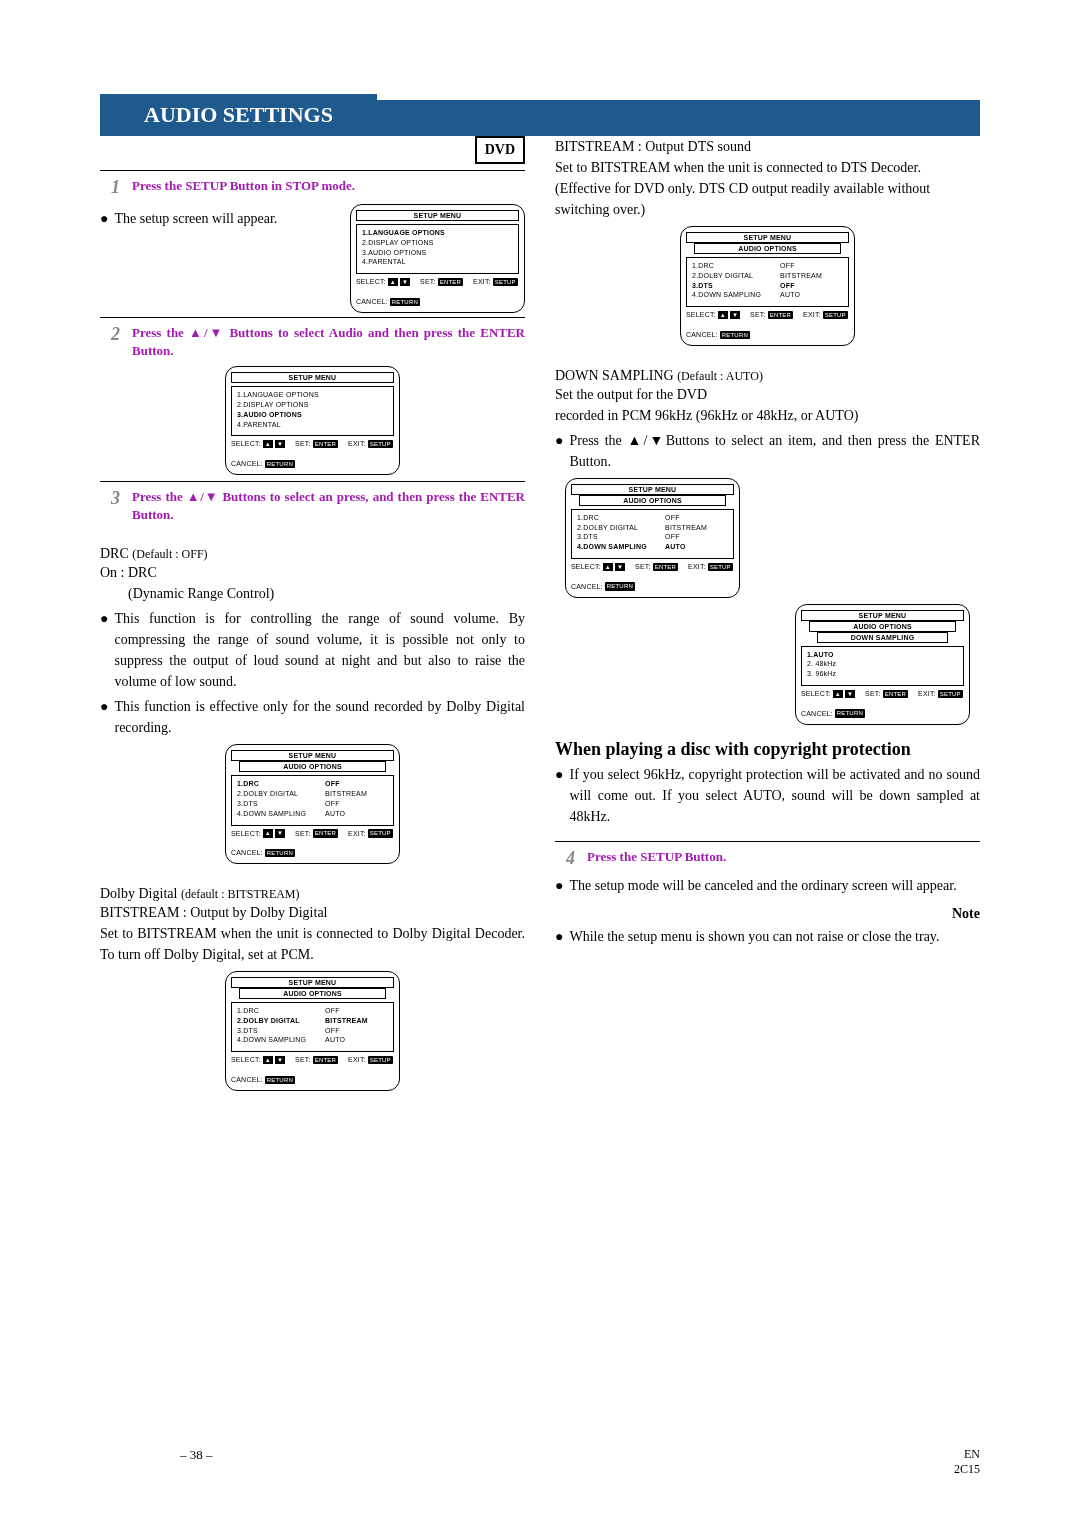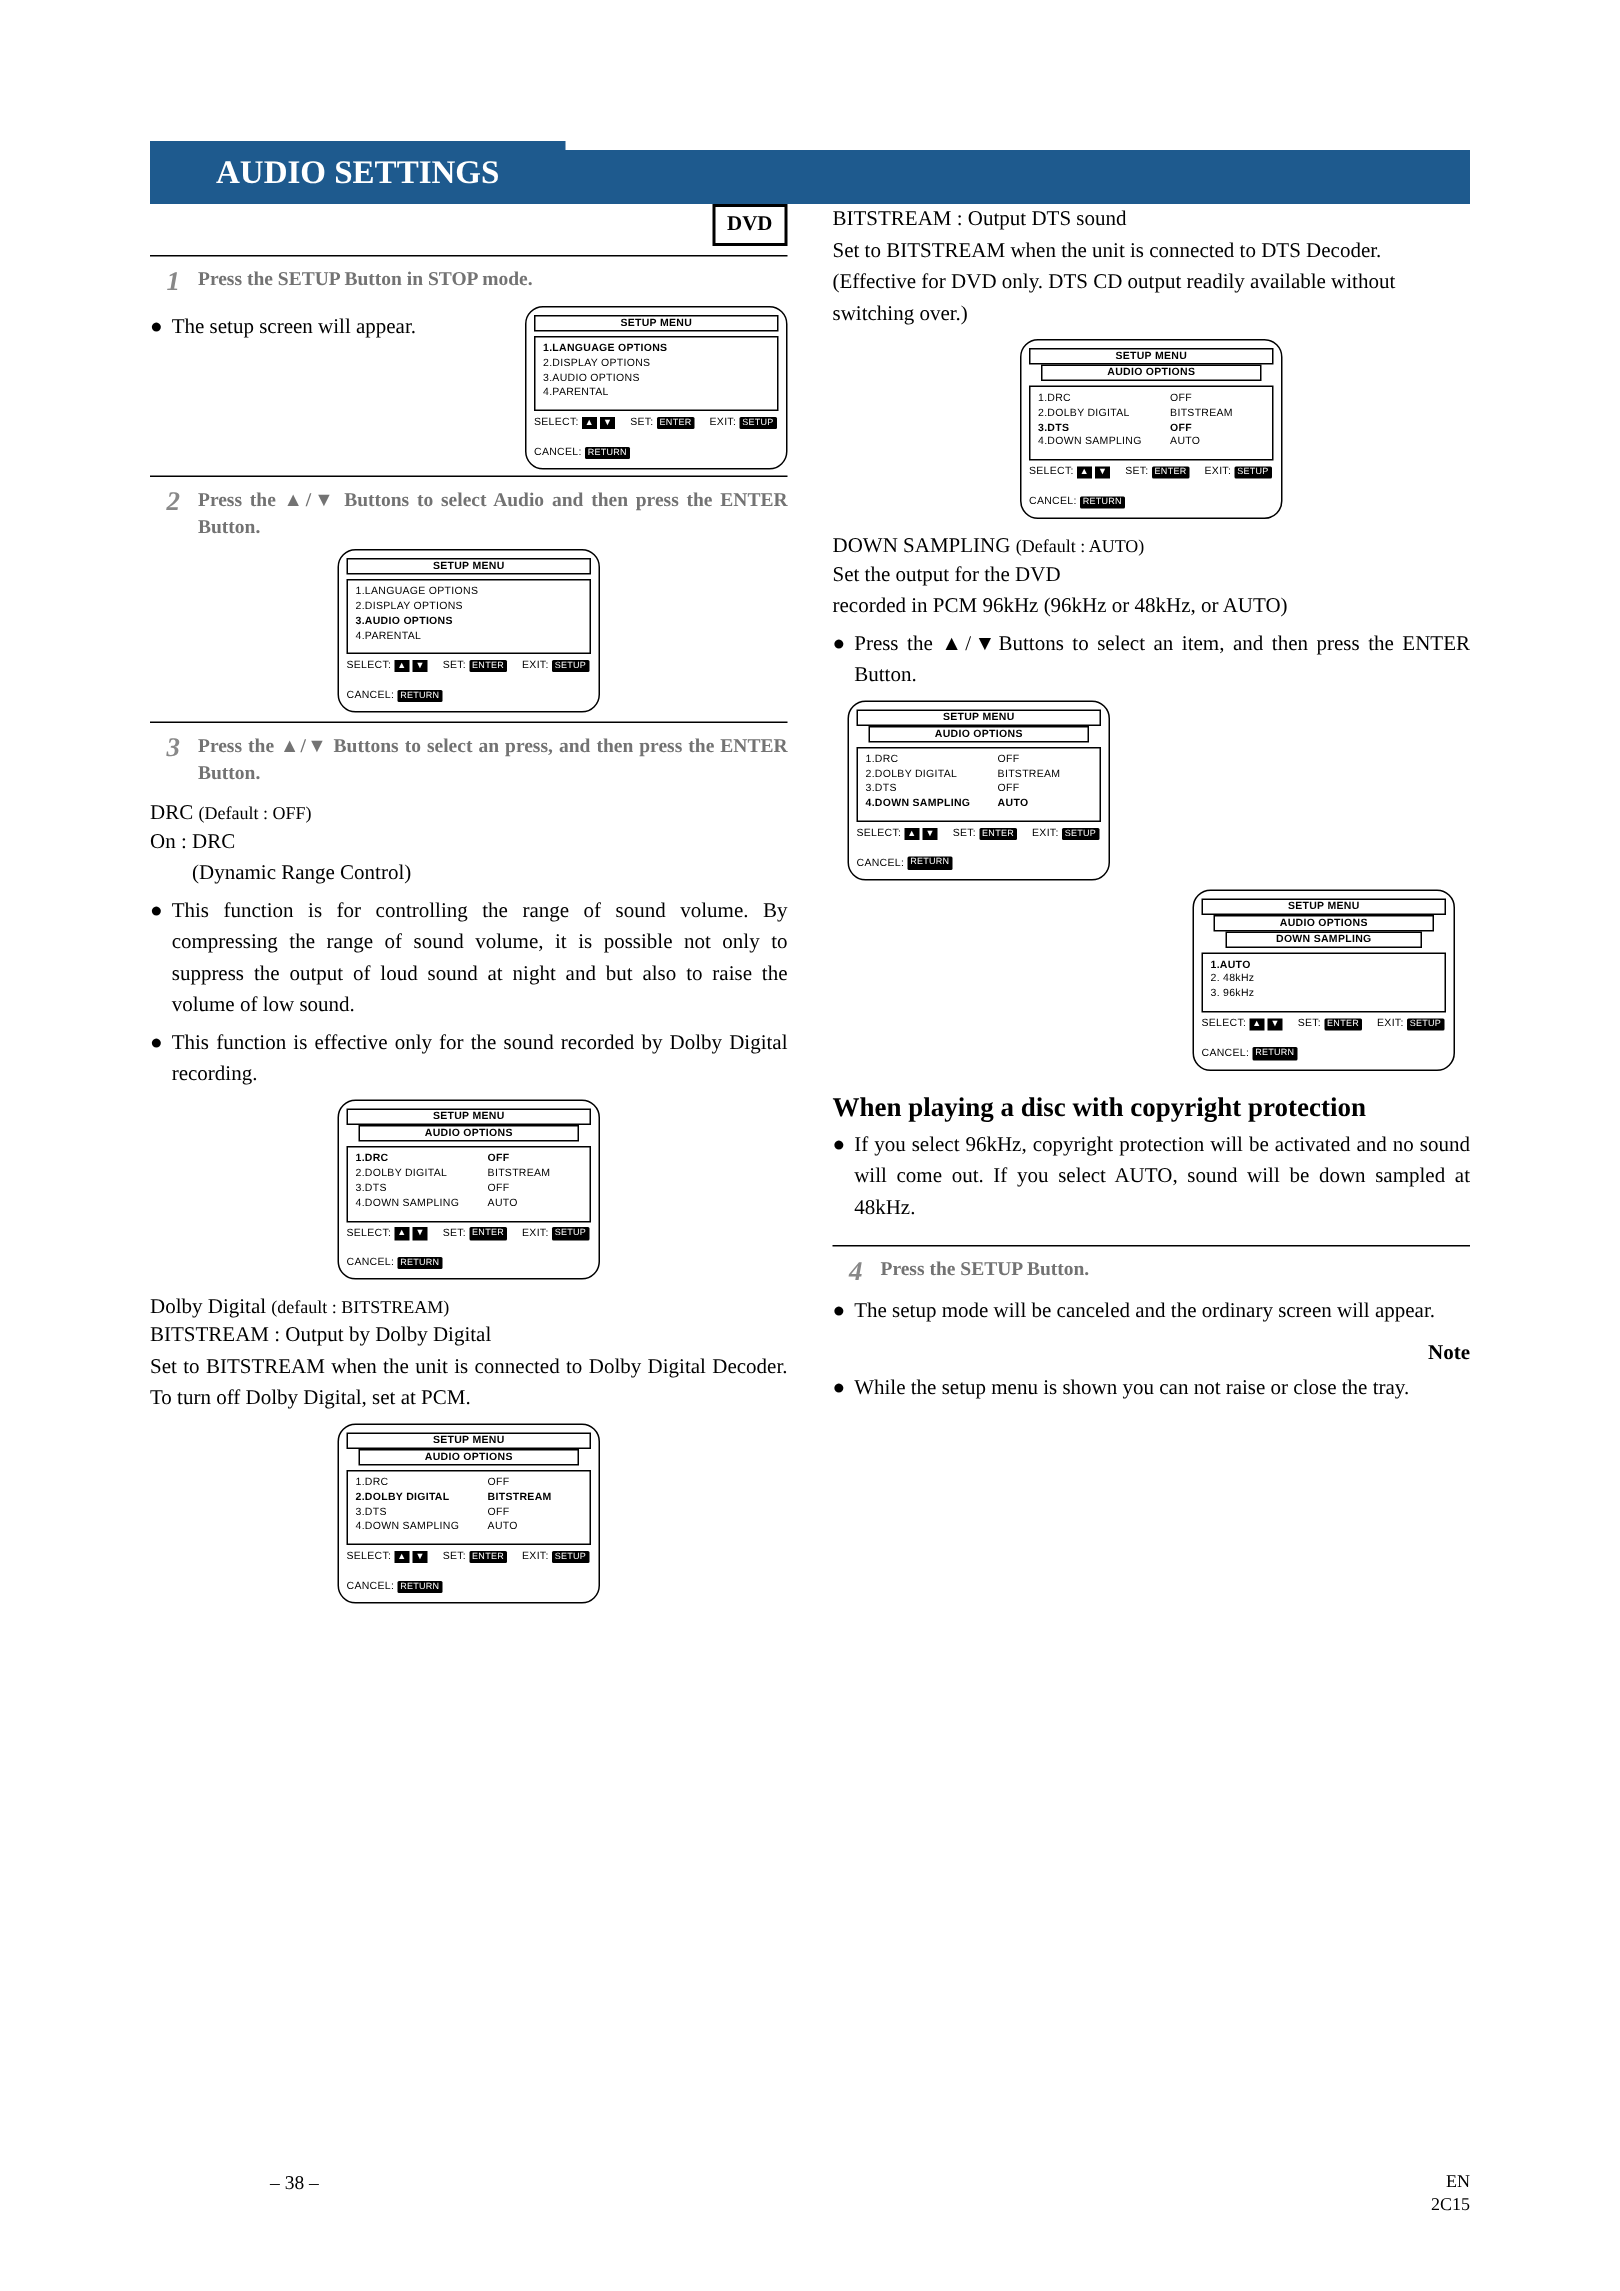--- a/index.html
+++ b/index.html
@@ -37,21 +37,21 @@
     font-weight: bold;
     font-size: 14px;
     padding: 4px 8px;
     display: inline-block;
     float: right;
     margin-bottom: 6px;
   }
   hr.thin { border: none; border-top: 1px solid #000; margin: 4px 0; clear: both; }
   .step-row { display: flex; gap: 12px; margin: 6px 0; }
   .step-num { font-style: italic; font-weight: bold; color: #888; font-size: 18px; width: 20px; text-align: right; flex-shrink: 0; }
-  .step-text { font-weight: bold; color: #737373; font-size: 13px; line-height: 1.4; }
+  .step-text { font-weight: bold; color: #a21caf; font-size: 13px; line-height: 1.4; }
   .body-text { font-size: 14px; line-height: 1.5; }
   .bullet-row { display: flex; gap: 6px; margin: 4px 0; }
   .bullet-dot { font-size: 14px; line-height: 1.5; }
   .just { text-align: justify; }
   .osd-wrap { display: flex; justify-content: center; margin: 6px 0; }
   .osd {
     border: 1px solid #000;
     border-radius: 12px;
     padding: 5px;
     width: 175px;
@@ -72,21 +72,21 @@
   .osd-footer { display: flex; gap: 10px; flex-wrap: wrap; line-height: 1.4; }
   .osd-foot-item { display: flex; align-items: center; gap: 2px; }
   .osd-key {
     background: #000; color: #fff; font-size: 6px;
     padding: 0 2px; border-radius: 1px; display: inline-block;
   }
   .osd-arrow {
     background: #000; color: #fff; font-size: 6px;
     padding: 0 2px; display: inline-block;
   }
-  .para-title { font-size: 14px; margin-top: 11px; }
+  .para-title { font-size: 14px; margin-top: 22px; }
   .para-title .small { font-size: 12px; }
   .note-hdr { font-weight: bold; font-size: 14px; margin-top: 10px; margin-bottom: 4px; text-align: right; }
   .cp-hdr { font-weight: bold; font-size: 18px; margin-top: 14px; margin-bottom: 4px; }
   .page-footer {
     margin-top: auto;
     display: flex;
     justify-content: space-between;
     font-size: 13px;
     padding: 10px 0;
   }

